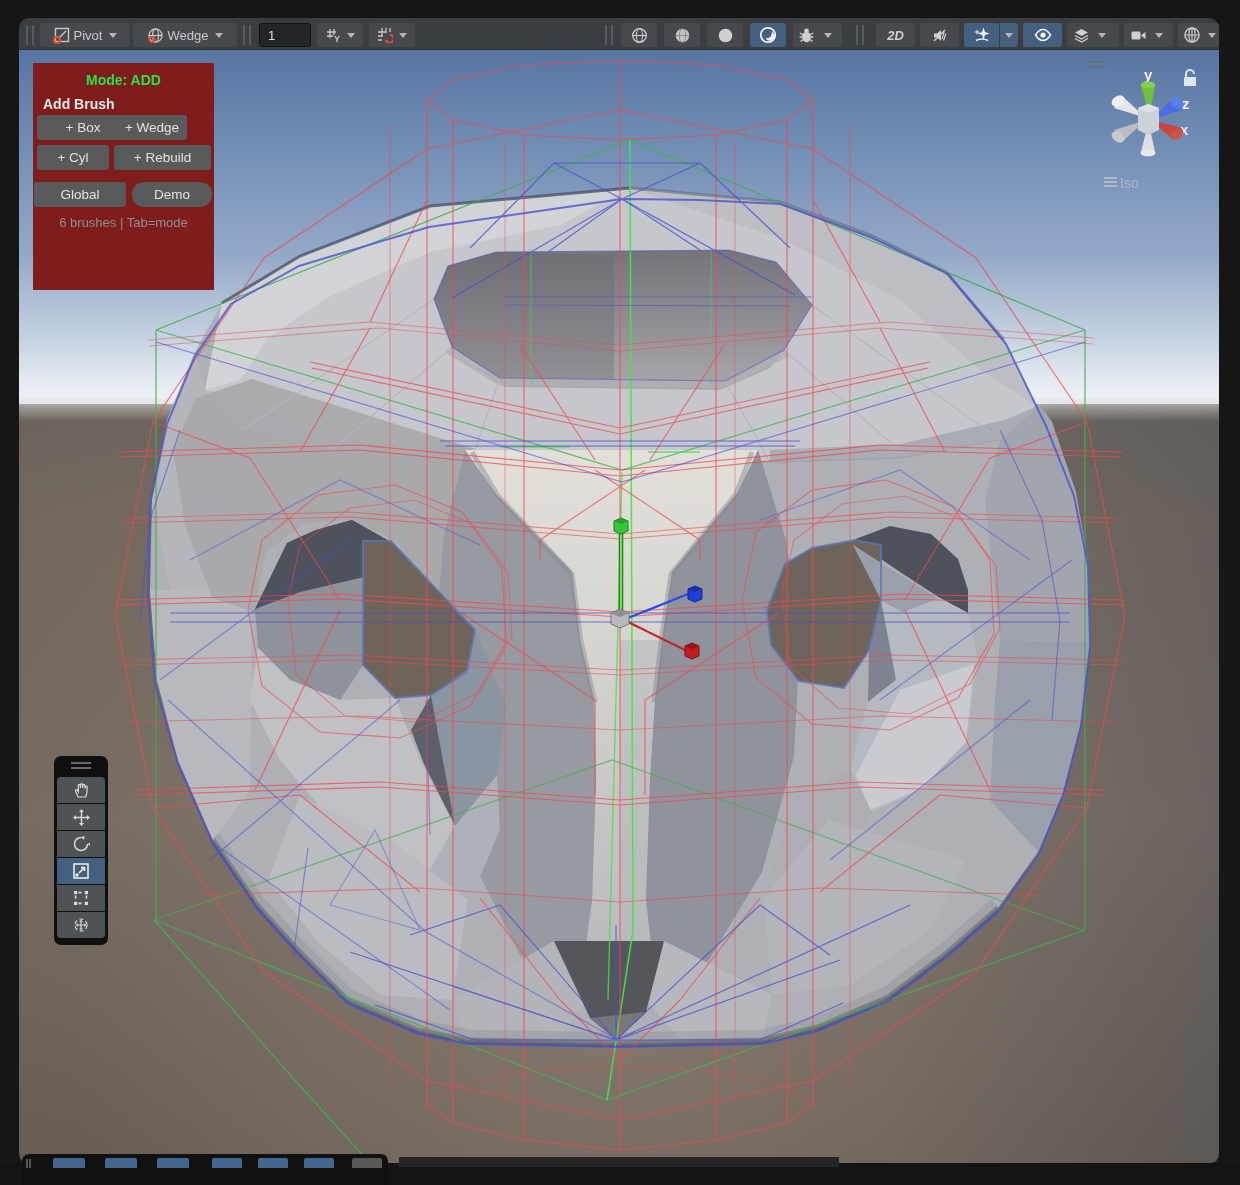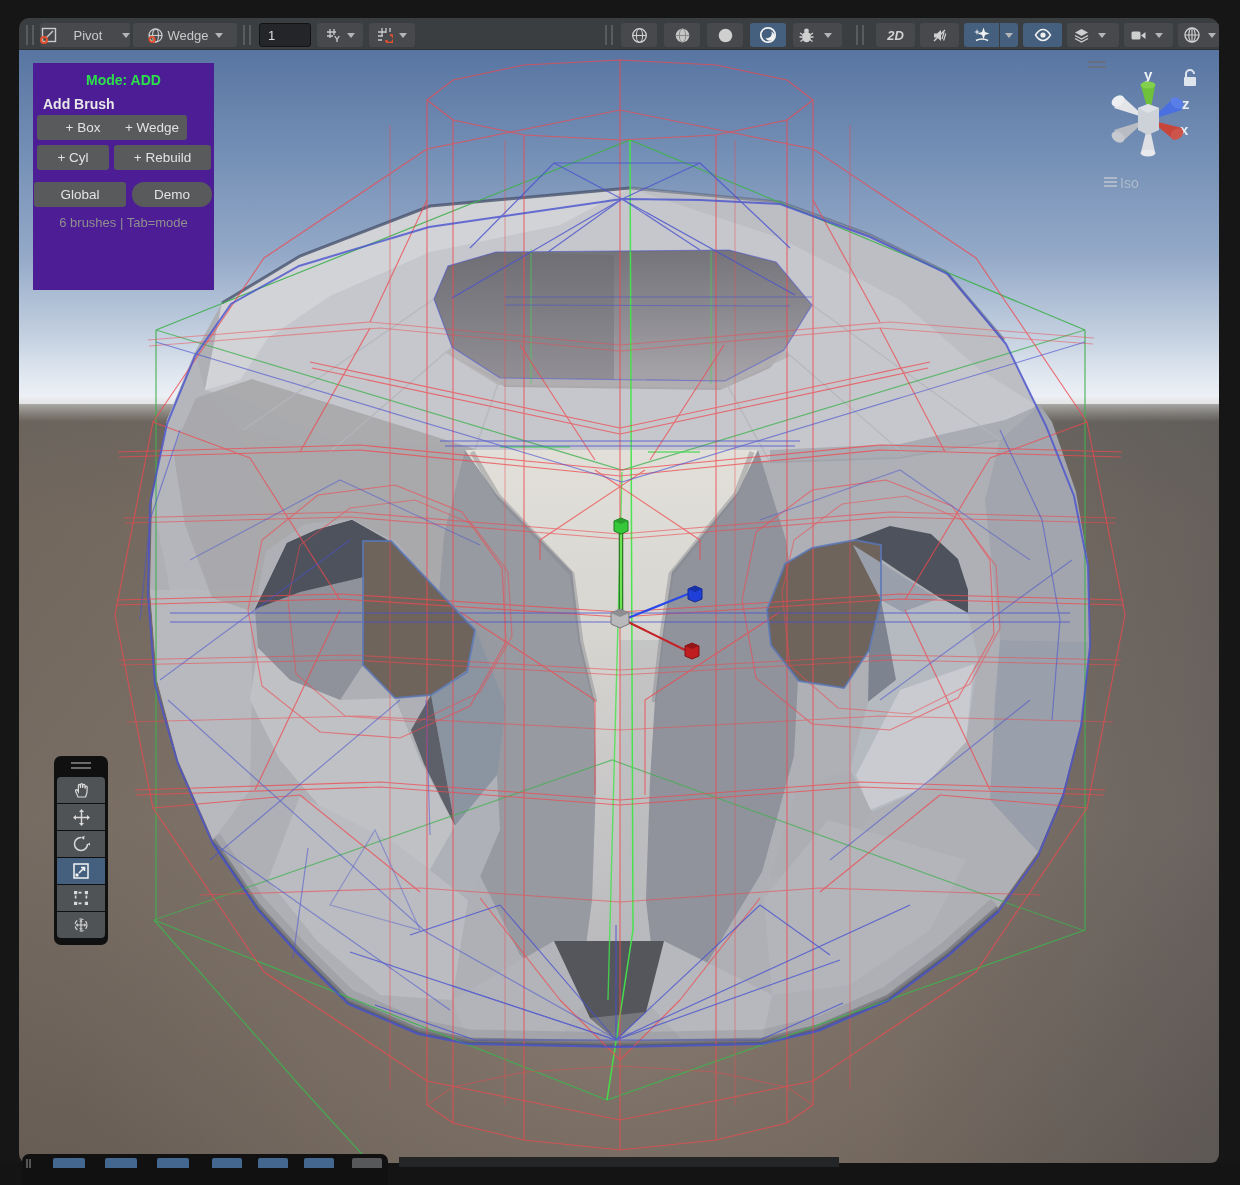--- a/index.html
+++ b/index.html
@@ -6,21 +6,21 @@
   *{box-sizing:border-box;font-family:"Liberation Sans",sans-serif;}
   #stage{position:absolute;left:0;top:0;width:1240px;height:1185px;}
   #scene{position:absolute;left:0;top:0;}
   
   #topbar{position:absolute;left:19px;top:18px;width:1200px;height:32px;background:#3b3e41;border-radius:10px 10px 0 0;border-bottom:1px solid #2e3133;}
   .tbtn{position:absolute;top:5px;height:24px;background:#47494d;border-radius:3px;color:#c9c9c9;font-size:13px;display:flex;align-items:center;justify-content:center;}
   .tbtn.sel{background:#45607e;}
   .grip2v{position:absolute;top:7px;width:8px;height:20px;border-left:2px solid #595b5e;border-right:2px solid #595b5e;}
   .darr{width:0;height:0;border-left:4.5px solid transparent;border-right:4.5px solid transparent;border-top:5px solid #b5b5b5;}
   
-  #modepanel{position:absolute;left:33px;top:63px;width:181px;height:227px;background:#4c1d95;}
+  #modepanel{position:absolute;left:33px;top:63px;width:181px;height:227px;background:#7f1d1d;}
   
   #toolstrip{position:absolute;left:54px;top:756px;width:54px;height:189px;background:#101011;border-radius:7px;}
   .vtbtn{position:absolute;left:3px;width:48px;height:26px;background:#505355;display:flex;align-items:center;justify-content:center;}
   .vtbtn.sel{background:#45607e;}
   .mbtn{position:absolute;height:25px;background:#585a5c;border-radius:3px;color:#e2e2e2;font-size:13.5px;display:flex;align-items:center;justify-content:center;}
   
   #botbar1{position:absolute;left:22px;top:1154px;width:366px;height:31px;background:#111112;border-radius:7px 7px 0 0;z-index:6;}
   #botbar2{position:absolute;left:399px;top:1157px;width:440px;height:10px;background:#242527;z-index:6;}
   #botmask{position:absolute;left:0px;top:1163px;width:1240px;height:22px;background:#141414;z-index:5;}
 </style>
@@ -305,21 +305,21 @@
         <path d="M688,589 L695,592 L702,589 L695,586 Z" fill="#1731a8"></path>
 
         <path d="M685,646 L692,643 L699,646 L699,656 L692,659 L685,656 Z" fill="#c01d20" stroke="#7e1214" stroke-width="1"></path>
         <path d="M685,646 L692,649 L699,646 L692,643 Z" fill="#941517"></path>
       </g>
     </g>
   </svg>
 
   <div id="topbar">
     <div class="grip2v" style="left:7px;"></div>
-    <div class="tbtn" style="left:21px;width:90px;justify-content:space-between;">
+    <div class="tbtn" style="left:21px;width:90px;">
       <svg width="17" height="17" viewBox="0 0 17 17" style="margin-right:4px;">
         <rect x="2.5" y="1.5" width="13" height="13" fill="none" stroke="#c9c9c9" stroke-width="1.4"></rect>
         <path d="M6,11 L13,4" stroke="#c9c9c9" stroke-width="1.4"></path>
         <circle cx="4" cy="13" r="3" fill="none" stroke="#e4502e" stroke-width="2"></circle>
       </svg>
       <span>Pivot</span>
         <span class="darr" style="margin-left:7px;"></span>
     </div>
     <div class="tbtn" style="left:114px;width:104px;">
       <svg width="17" height="17" viewBox="0 0 17 17" style="margin-right:4px;">

